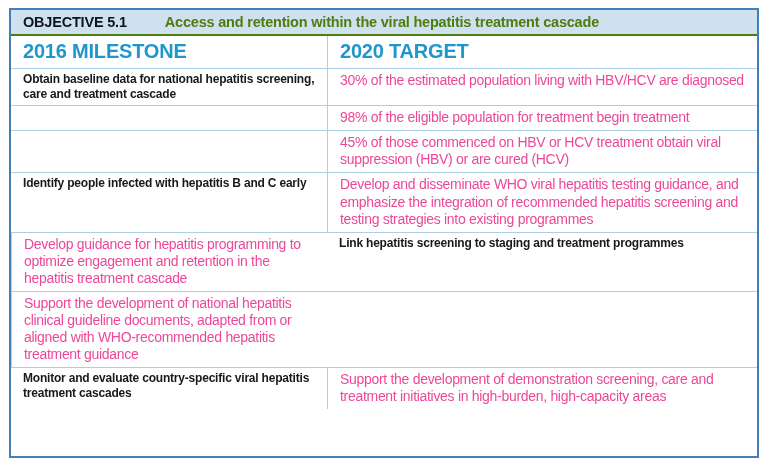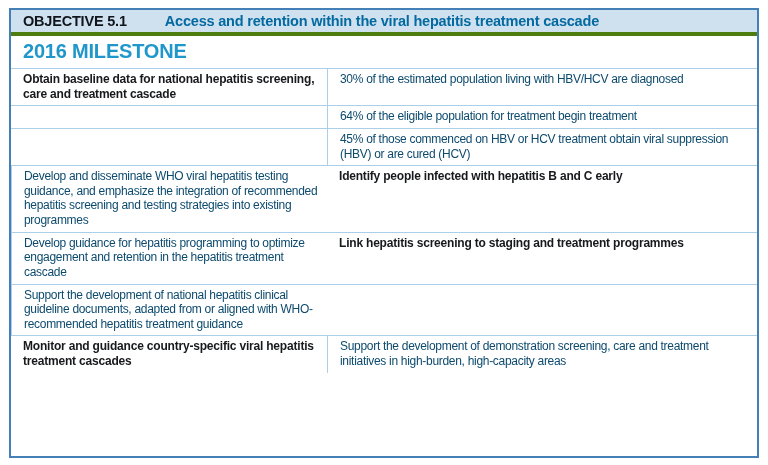--- a/index.html
+++ b/index.html
@@ -22,32 +22,32 @@
     background: #ffffff;
     overflow: hidden;
   }
   .band {
     display: flex;
     align-items: center;
     background: #cfe1ef;
     height: 26px;
     box-sizing: border-box;
     padding: 2px 12px 3px 12px;
-    border-bottom: 4px solid #4d7c0f;
+    border-bottom: 2px solid #4d7c0f;
   }
   .band .obj {
     font-weight: bold;
     color: #10151c;
     font-size: 14.5px;
     letter-spacing: -0.2px;
     white-space: nowrap;
   }
   .band .band-title {
     font-weight: bold;
-    color: #0369a1;
+    color: #4d7c0f;
     font-size: 14.5px;
     letter-spacing: -0.2px;
     margin-left: 38px;
     white-space: nowrap;
   }
   .grid-row {
     display: grid;
     grid-template-columns: 316px 1fr;
     border-top: 1px solid #abcfe9;
   }
@@ -68,65 +68,66 @@
   }
   .head-cell.wrap-narrow { max-width: 250px; }
   .left-cell {
     font-weight: bold;
     color: #17191c;
     font-size: 12px;
     line-height: 1.22;
     letter-spacing: -0.2px;
   }
   .right-cell {
-    color: #0c4a6e;
-    font-size: 12px;
+    color: #ec4899;
+    font-size: 14px;
     line-height: 1.22;
     letter-spacing: -0.3px;
   }
 </style>
 </head>
 <body>
 
 <div class="sheet">
   <div class="frame">
 
     <div class="band">
       <span class="obj">OBJECTIVE 5.1</span>
       <span class="band-title">Access and retention within the viral hepatitis treatment cascade</span>
     </div>
 
     <div class="grid-row no-top">
       <div class="cell head-cell">2016 MILESTONE</div>
+      <div class="cell rcol head-cell">2020 TARGET</div>
     </div>
 
     <div class="grid-row">
       <div class="cell left-cell">Obtain baseline data for national hepatitis screening, care and treatment cascade</div>
       <div class="cell rcol right-cell">30% of the estimated population living with HBV/HCV are diagnosed</div>
     </div>
     <div class="grid-row">
       <div class="cell left-cell"></div>
-      <div class="cell rcol right-cell">64% of the eligible population for treatment begin treatment</div>
+      <div class="cell rcol right-cell">98% of the eligible population for treatment begin treatment</div>
     </div>
     <div class="grid-row">
       <div class="cell left-cell"></div>
       <div class="cell rcol right-cell">45% of those commenced on HBV or HCV treatment obtain viral suppression (HBV) or are cured (HCV)</div>
     </div>
 
 
     <div class="grid-row">
+      <div class="cell left-cell">Identify people infected with hepatitis B and C early</div>
       <div class="cell rcol right-cell">Develop and disseminate WHO viral hepatitis testing guidance, and emphasize the integration of recommended hepatitis screening and testing strategies into existing programmes</div>
-      <div class="cell left-cell">Identify people infected with hepatitis B and C early</div>
     </div>
     <div class="grid-row">
       <div class="cell rcol right-cell">Develop guidance for hepatitis programming to optimize engagement and retention in the hepatitis treatment cascade</div>
       <div class="cell left-cell">Link hepatitis screening to staging and treatment programmes</div>
     </div>
     <div class="grid-row">
       <div class="cell rcol right-cell">Support the development of national hepatitis clinical guideline documents, adapted from or aligned with WHO-recommended hepatitis treatment guidance</div>
     </div>
     <div class="grid-row">
-      <div class="cell left-cell">Monitor and guidance country-specific viral hepatitis treatment cascades</div>
+      <div class="cell left-cell">Monitor and evaluate country-specific viral hepatitis treatment cascades</div>
       <div class="cell rcol right-cell">Support the development of demonstration screening, care and treatment initiatives in high-burden, high-capacity areas</div>
     </div>
 
   </div>
 </div>
 
 </body></html>

